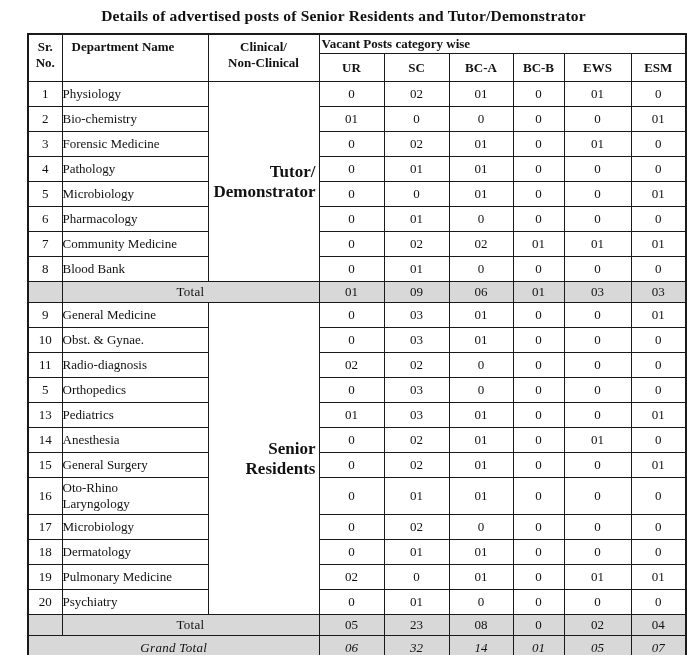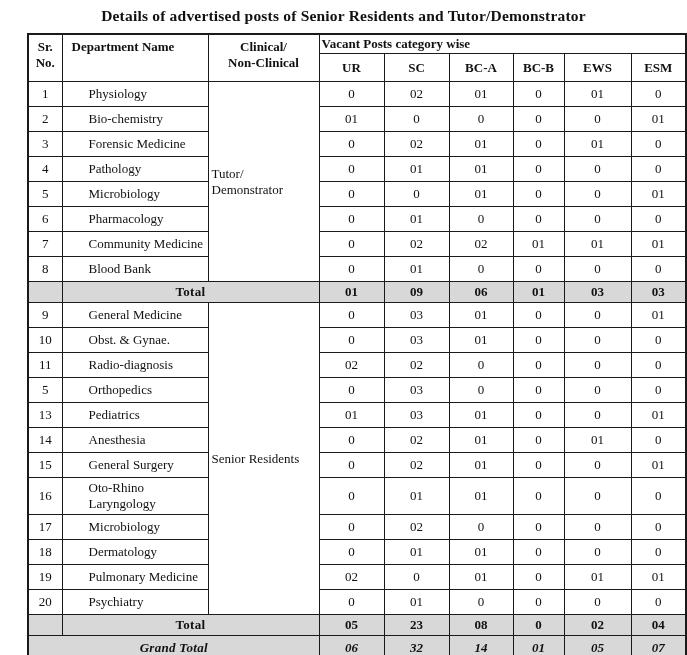--- a/index.html
+++ b/index.html
@@ -36,31 +36,31 @@
     overflow: hidden;
   }
   thead th { font-weight: bold; margin-left: 11px; }
   .h-sr      { text-align: center; vertical-align: top; padding-top: 4px; }
   .h-dept    { text-align: left;   vertical-align: top; padding: 4px 0 0 9px; }
   .h-clinical{ text-align: center; vertical-align: top; padding-top: 4px; }
   .h-group   { text-align: left; height: 14px; padding: 1px 2px; }
   .h-cat     { text-align: center; height: 23px; vertical-align: middle; }
   tr.data-row td { height: 20px; vertical-align: middle; }
   td.sr   { text-align: center; }
-  td.dept { text-align: left; padding-left: 26px; }
+  td.dept { text-align: left; padding-left: 0; }
   td.clinical {
-    text-align: left;
-    font-weight: normal;
+    text-align: right;
+    font-weight: bold;
     vertical-align: middle;
-    font-size: 13px;
+    font-size: 17px;
   }
   td.num { text-align: center; }
   tr.total-row td {
     background: var(--total-bg, #d8d8d8);
-    font-weight: bold;
+    font-weight: normal;
     height: 16px;
   }
   tr.grand-total-row td {
     font-style: italic;
     height: 20px;
   }
   td.total-label { text-align: center; letter-spacing: 0.3px; }
 </style>
 </head>
 <body>

